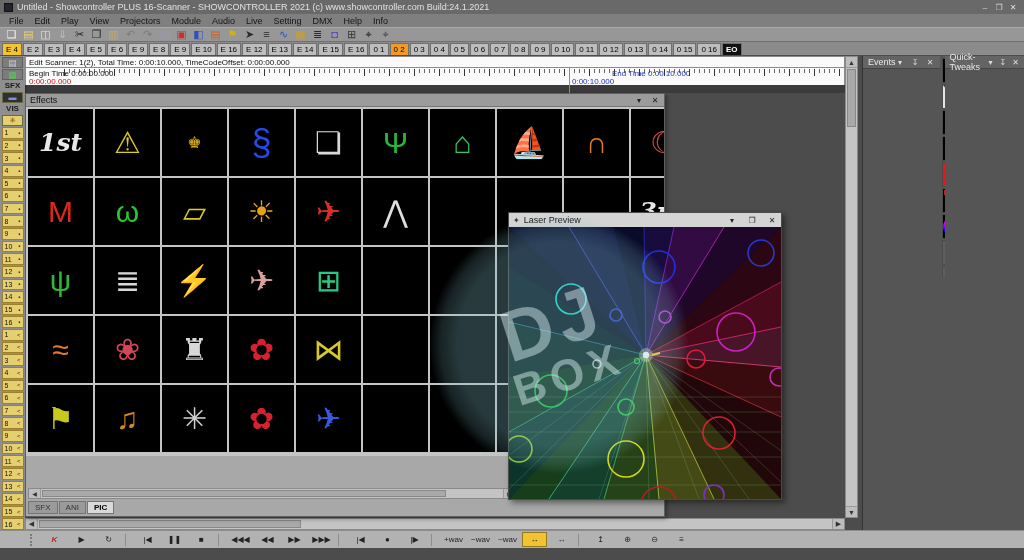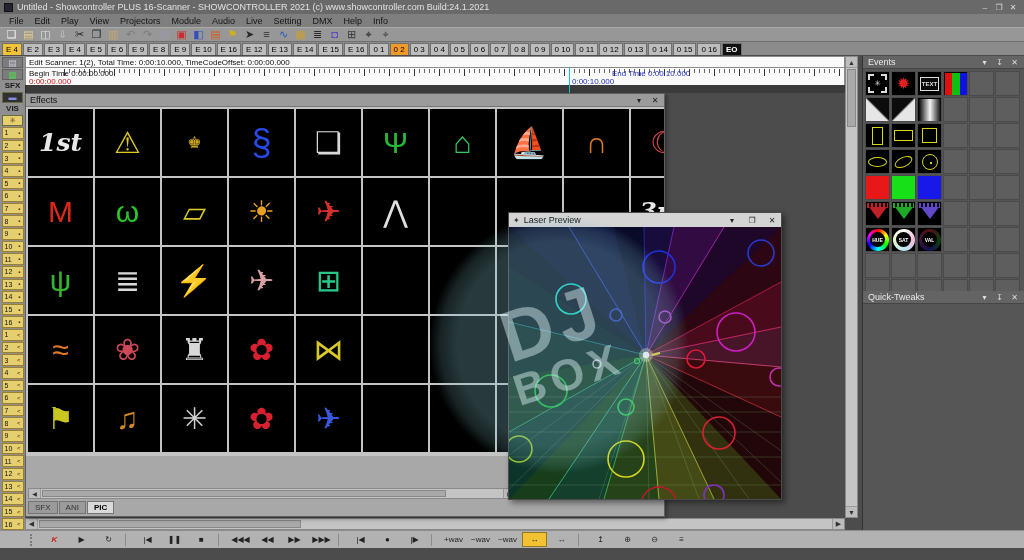--- a/index.html
+++ b/index.html
@@ -70,21 +70,21 @@
   .ew-tab { padding:0 6px; font-size:8px; color:#333; background:#9a9a9a; border:1px solid #757575; display:flex; align-items:center; cursor:default; }
   .ew-tab.active { background:#d9d9d9; color:#000; font-weight:bold; }
 
   
   .preview-window { position:absolute; left:508px; top:212px; width:274px; height:288px; background:#d4d4d4; border:1px solid #4a4a4a; z-index:20; display:flex; flex-direction:column; box-shadow:3px 3px 6px rgba(0,0,0,.45); }
   .pw-title { height:14px; display:flex; align-items:center; gap:4px; font-size:9px; color:#111; padding:0 4px; background:#d4d4d4; }
   .pw-ico { font-size:8px; color:#333; }
   .pw-canvas { flex:1; background:#000; position:relative; overflow:hidden; }
 
   
-  .rightpanel { position:absolute; left:862px; top:56px; width:162px; height:489px; background:#555555; border-left:1px solid #333; display:flex; flex-direction:column; }
+  .rightpanel { position:absolute; left:862px; top:56px; width:162px; height:489px; background:#555555; border-left:1px solid #333; display:flex; flex-direction:row; }
   .panelheader { height:13px; background:#646464; border-bottom:1px solid #454545; color:#e8e8e8; font-size:9px; display:flex; align-items:center; padding:0 5px; }
   .ph-ctl { margin-left:6px; font-size:8px; color:#ddd; width:9px; text-align:center; }
   .ph-ctl.first { margin-left:auto; }
   .events-grid { height:222px; display:grid; grid-template-columns:repeat(6,26px); grid-auto-rows:26px; padding:2px; overflow:hidden; background:#555; }
   .ev-cell { width:25px; height:25px; background:#5e5e5e; border:1px solid #4a4a4a; display:flex; align-items:center; justify-content:center; overflow:hidden; cursor:default; }
   .ev-cell.filled { background:#000; }
   .evi-frame { width:19px; height:19px; border:2px dashed #dcdcdc; color:#dcdcdc; font-size:8px; display:flex; align-items:center; justify-content:center; background:#000; }
   .evi-beam { color:#e02020; font-size:16px; }
   .evi-text { border:1px solid #ddd; color:#ddd; font-size:6px; font-weight:bold; padding:3px 1px; background:#0a0a0a; }
   .evi-rgb { width:22px; height:22px; background:linear-gradient(90deg,#e01010 0 34%,#10c010 34% 67%,#1010e0 67%); }

